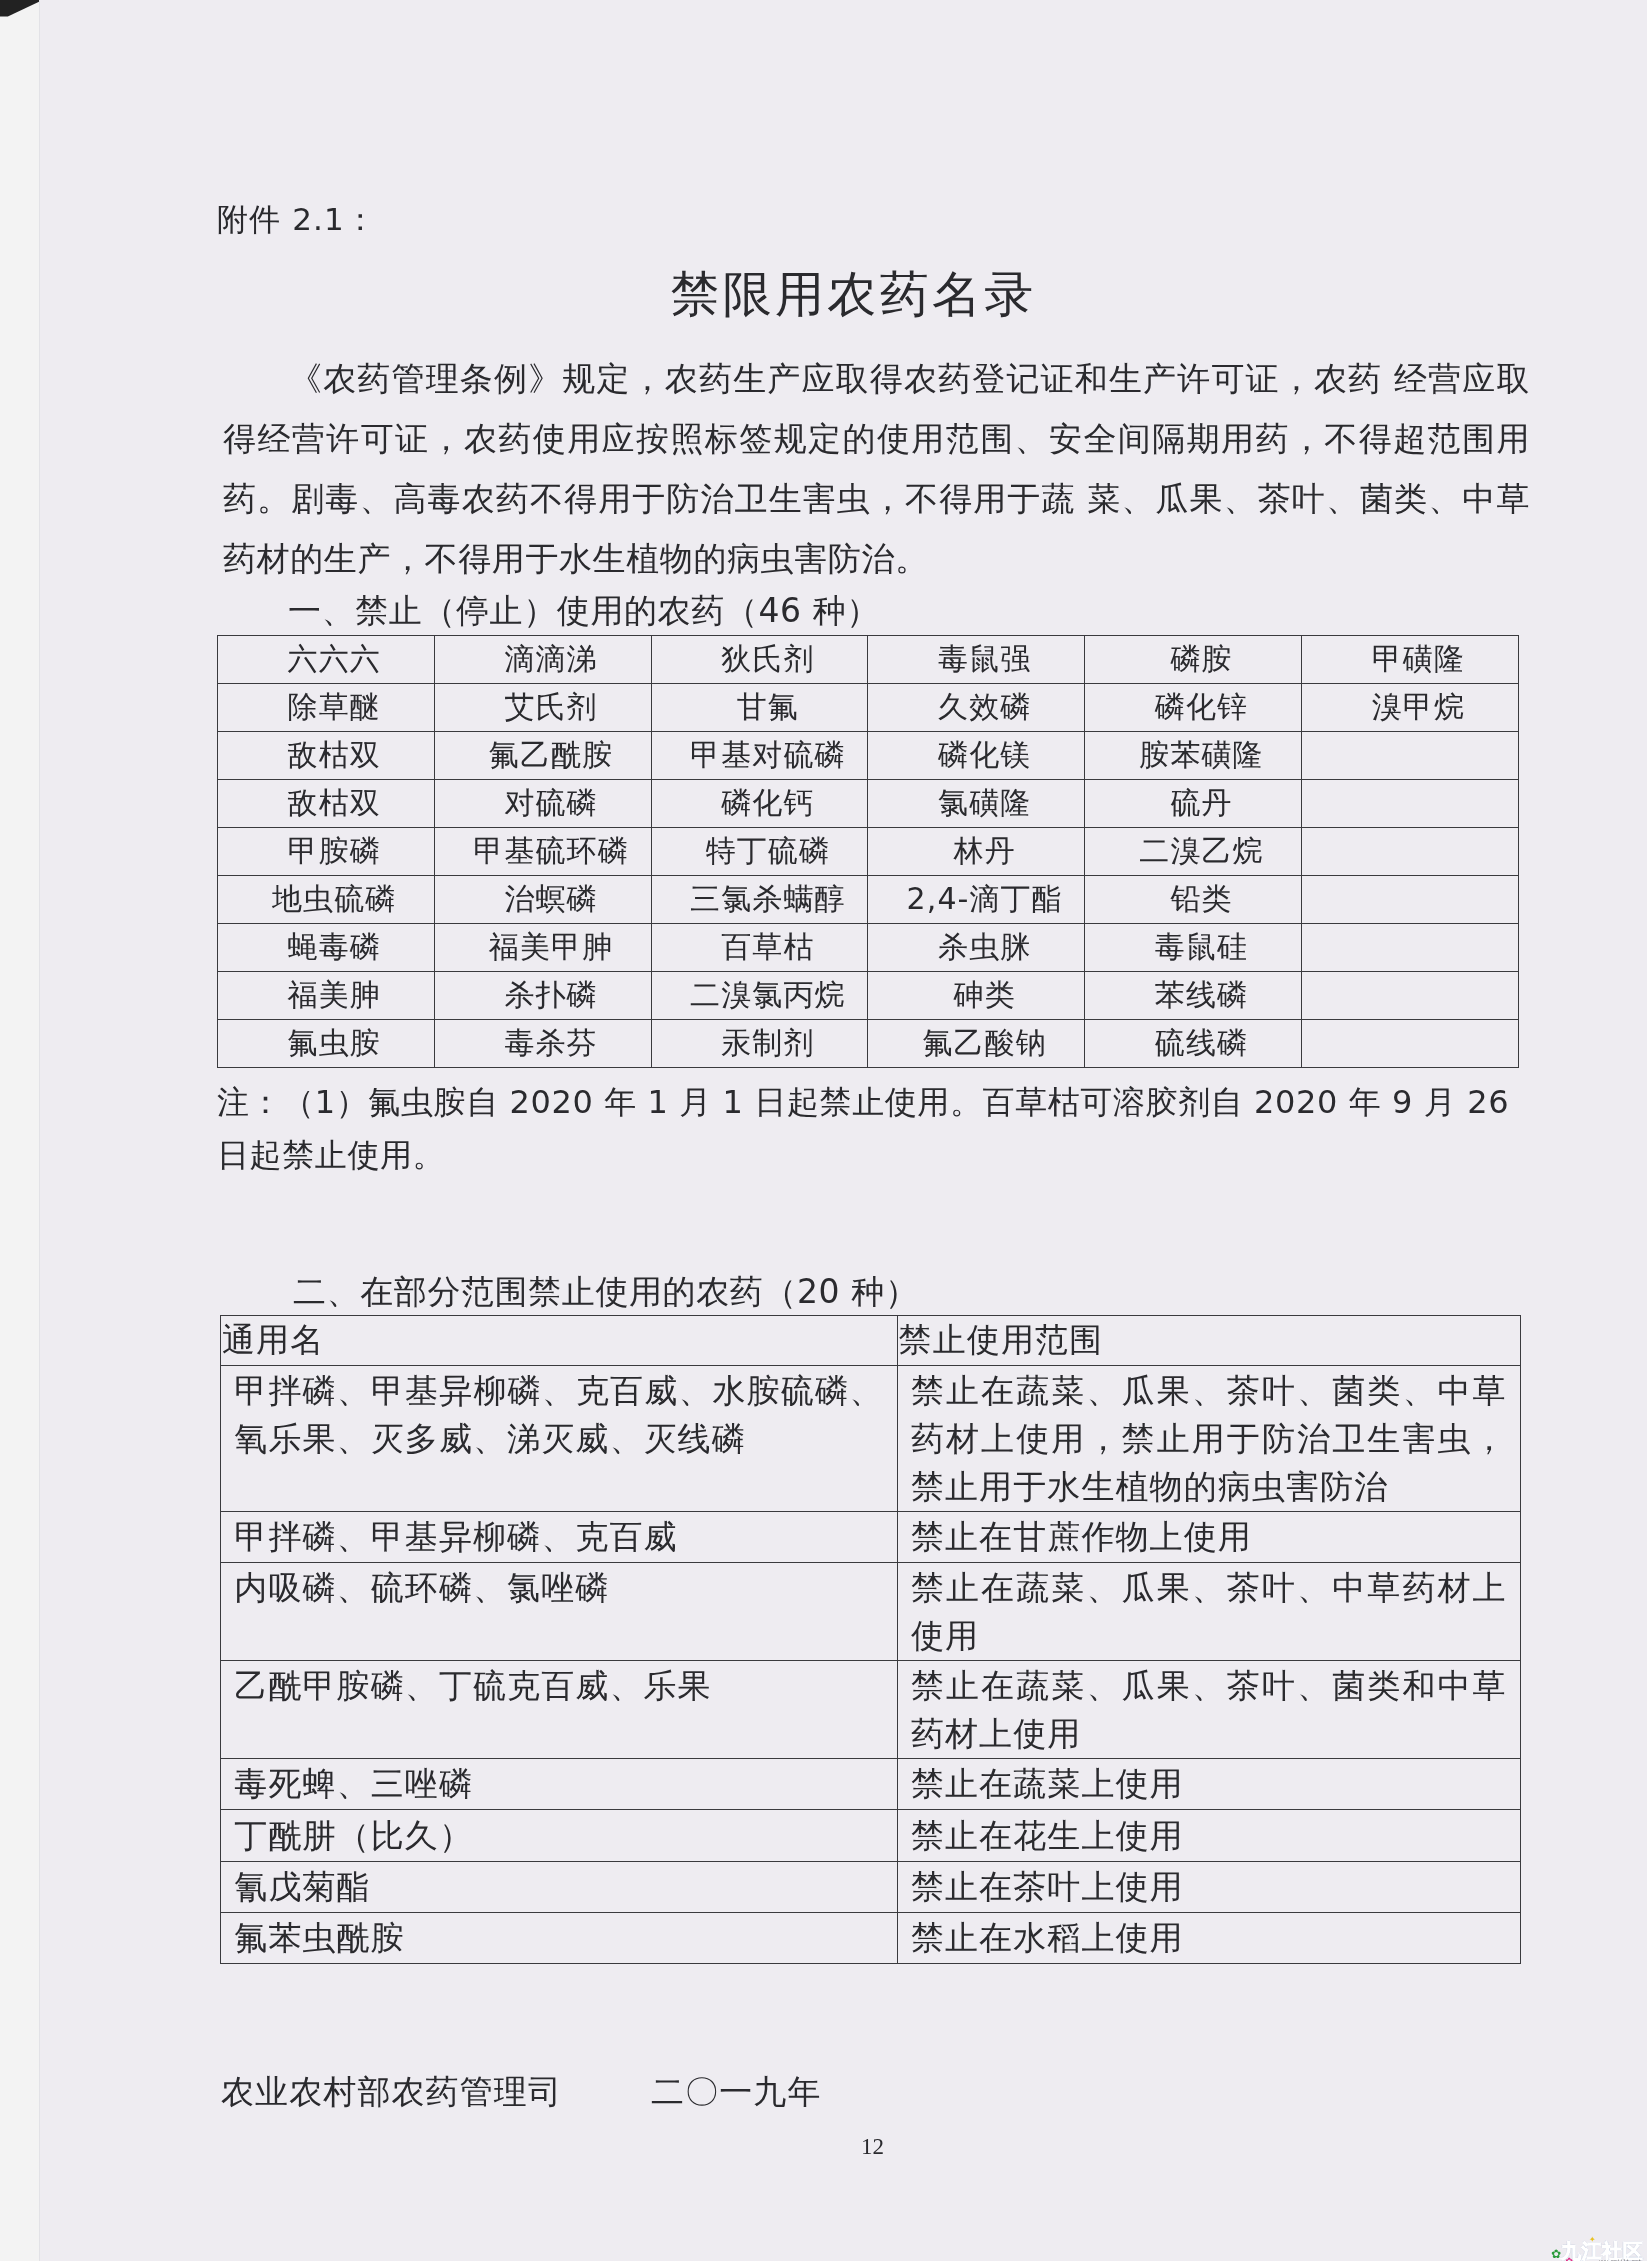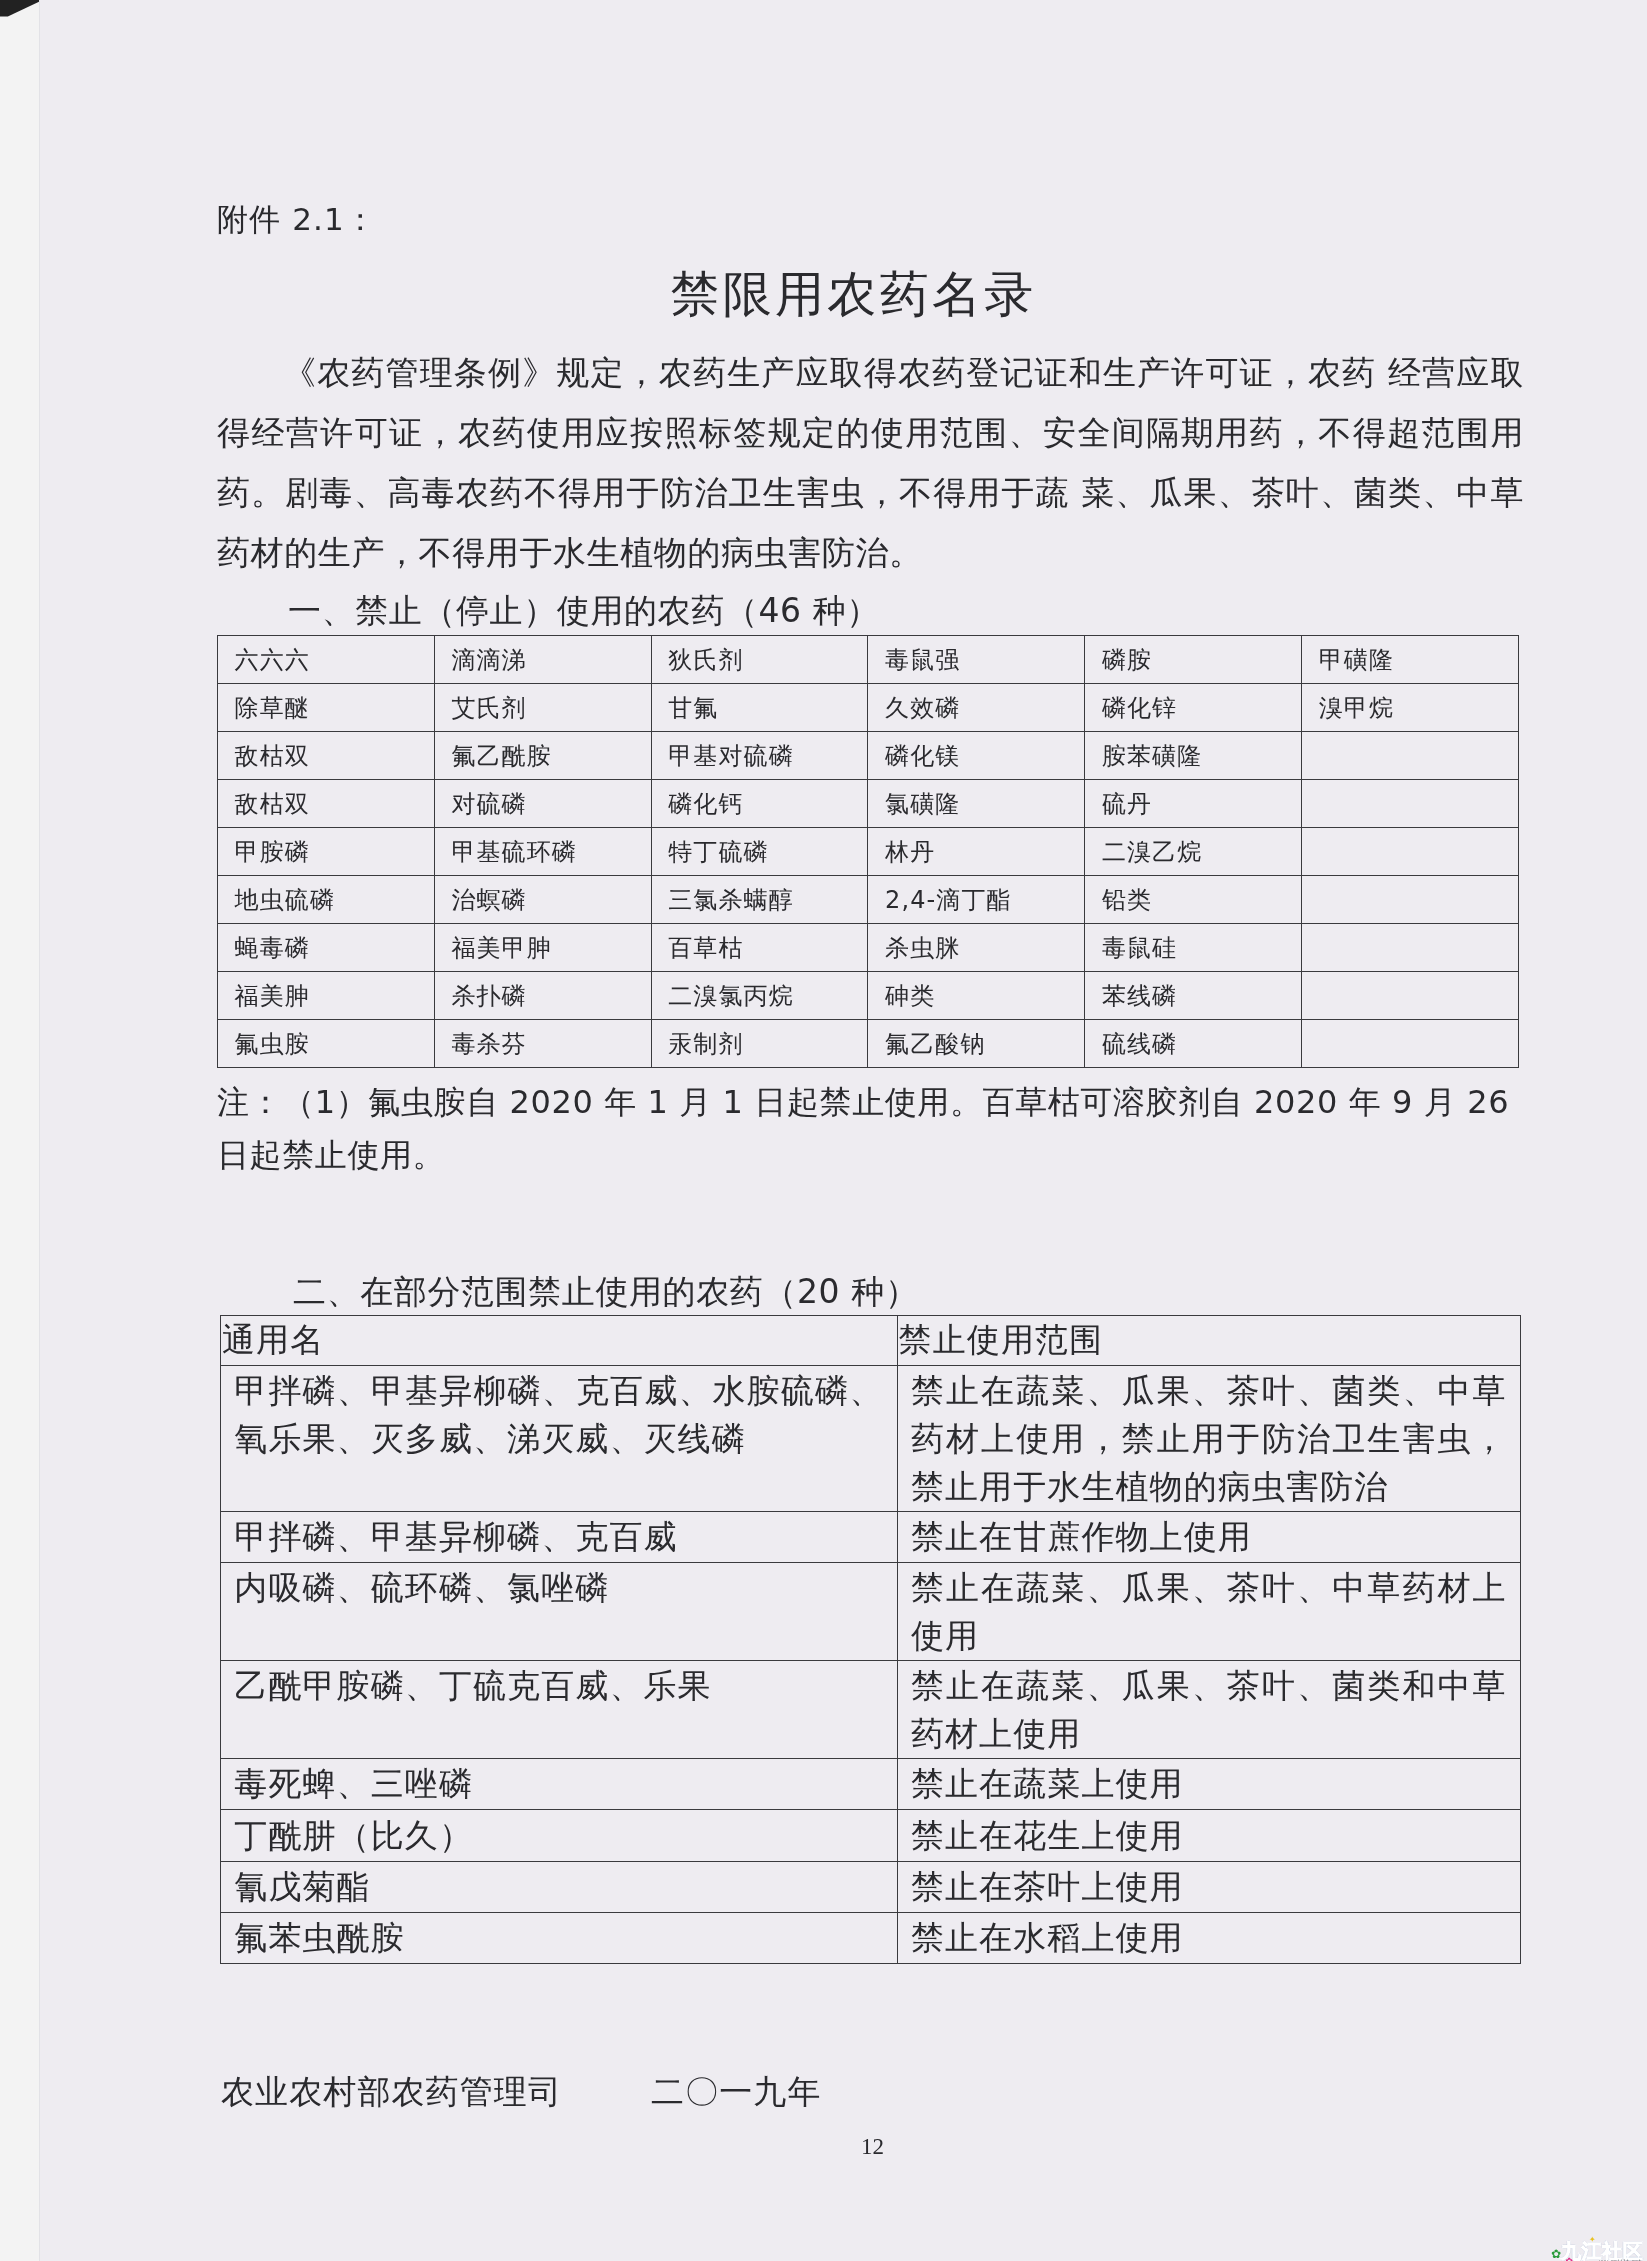--- a/index.html
+++ b/index.html
@@ -42,23 +42,24 @@
       position: absolute; font-size: 33px; letter-spacing: 0.6px;
     }
     .sec1 { left: 288px; top: 573px; }
     .sec2 { left: 293px; top: 1254px; }
 
     table { border-collapse: collapse; position: absolute; }
     td, th { border: 1.7px solid #3a3a3e; font-weight: normal; }
 
     .banned-table { left: 217px; top: 619px; width: 1302px; }
     .banned-table td {
-      height: 47px; font-size: 24px; padding: 0 0 0 16.6px;
+      height: 47px; font-size: 30px; padding: 0 0 0 16.6px;
       vertical-align: middle; width: 16.66%; white-space: nowrap;
       letter-spacing: 1.1px;
+      text-align: center;
     }
 
     .notes {
       position: absolute; left: 217px; width: 1307px; top: 1060px;
       font-size: 32px; line-height: 53px; letter-spacing: 0.6px;
     }
     .notes p { margin: 0; }
     .notes .indent { text-indent: 66px; }
 
     .restricted-table { left: 220px; top: 1299px; width: 1301px; }
@@ -116,21 +117,21 @@
 
 <div class="scan-strip"></div>
 <div class="scan-corner"></div>
 
 <div class="page">
 
   <div class="attachment-label">附件 2.1：</div>
 
   <div class="doc-title">禁限用农药名录</div>
 
-  <p class="intro" style="margin:0">《农药管理条例》规定，农药生产应取得农药登记证和生产许可证，农药 经营应取得经营许可证，农药使用应按照标签规定的使用范围、安全间隔期用药，不得超范围用药。剧毒、高毒农药不得用于防治卫生害虫，不得用于蔬 菜、瓜果、茶叶、菌类、中草药材的生产，不得用于水生植物的病虫害防治。</p>
+  <p class="intro" style="margin:6px">《农药管理条例》规定，农药生产应取得农药登记证和生产许可证，农药 经营应取得经营许可证，农药使用应按照标签规定的使用范围、安全间隔期用药，不得超范围用药。剧毒、高毒农药不得用于防治卫生害虫，不得用于蔬 菜、瓜果、茶叶、菌类、中草药材的生产，不得用于水生植物的病虫害防治。</p>
 
   <div class="section-heading sec1">一、禁止（停止）使用的农药（46 种）</div>
 
   <table class="banned-table">
     <tbody id="banned-body">
         <tr>
           <td>六六六</td>
           <td>滴滴涕</td>
           <td>狄氏剂</td>
           <td>毒鼠强</td>

